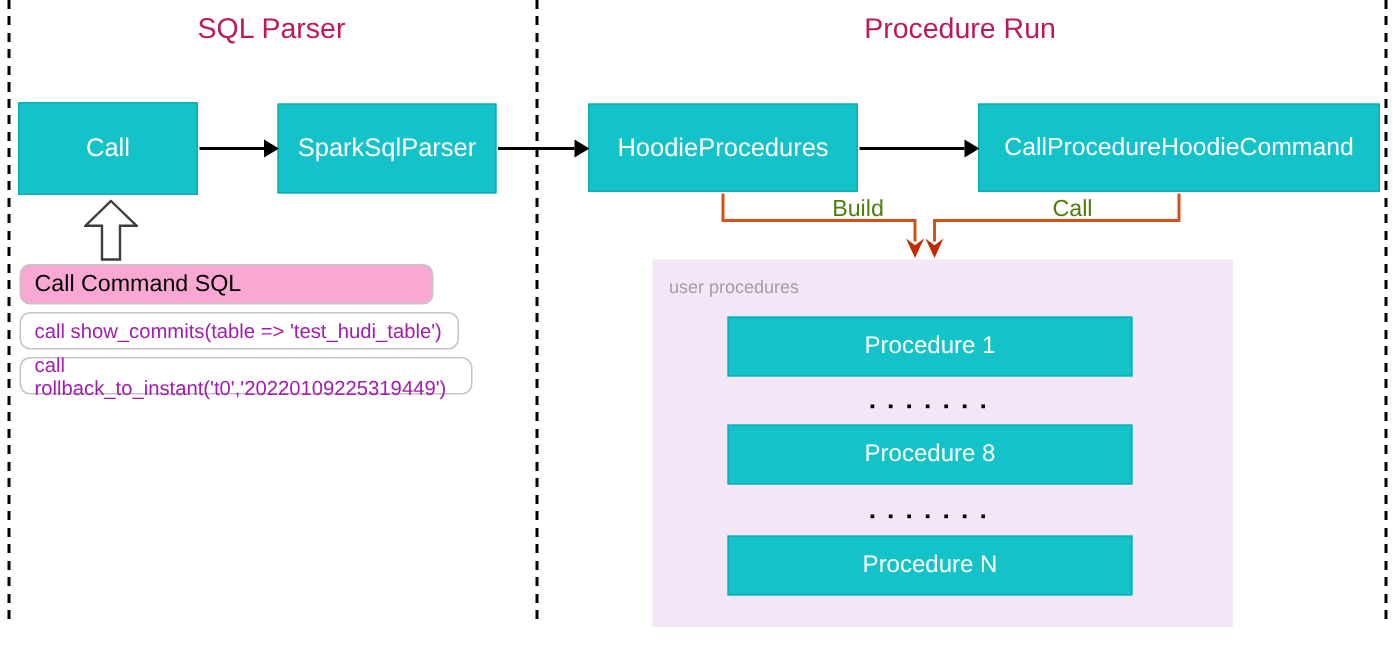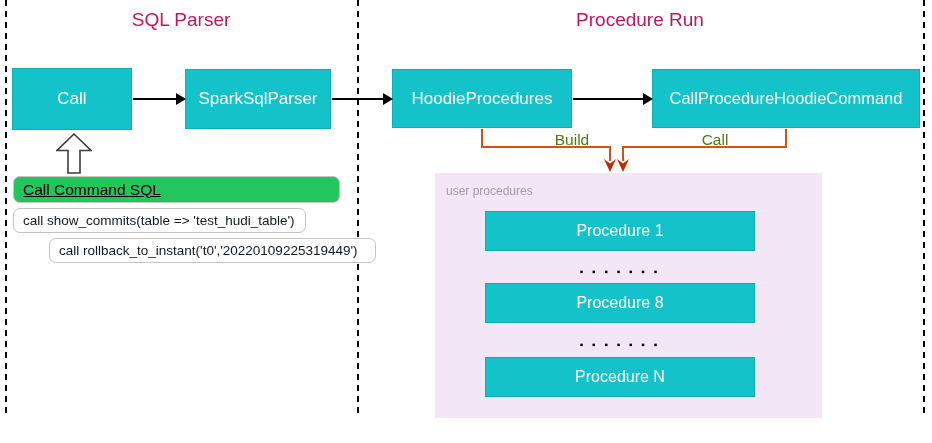--- a/index.html
+++ b/index.html
@@ -39,27 +39,27 @@
     border-left:10px solid #000;border-top:6px solid transparent;border-bottom:6px solid transparent;}
   .harrow.a1{left:133px;top:98px;width:43px;}
   .harrow.a2{left:332px;top:98px;width:51px;}
   .harrow.a3{left:573px;top:98px;width:70px;}
 
   
   .hollow-arrow{position:absolute;left:56px;top:133px;}
 
   
   .sql-table{position:absolute;left:13px;top:176px;width:327px;}
-  .sql-header{width:327px;height:27px;background:#22c55e;border:1px solid #C4C4C4;
+  .sql-header{width:276px;height:27px;background:#f9a8d4;border:1px solid #C4C4C4;
     border-radius:7px;display:flex;align-items:center;padding-left:9px;
-    font-size:15.5px;color:#000;text-decoration:underline;}
+    font-size:15.5px;color:#000;}
   .sql-row{height:25px;background:#fff;border:1px solid #C4C4C4;border-radius:7px;
-    display:flex;align-items:center;padding-left:9px;font-size:13.5px;color:#0f172a;margin-top:5px;}
+    display:flex;align-items:center;padding-left:9px;font-size:13.5px;color:#a21caf;margin-top:5px;}
   .sql-row.r1{width:293px;}
-  .sql-row.r2{width:327px;margin-left:36px;}
+  .sql-row.r2{width:302px;}
 
   
   .connectors{position:absolute;left:0;top:0;pointer-events:none;}
   .oline{fill:none;stroke:var(--connector-orange);stroke-width:2px;}
   .oarrow{fill:var(--arrowhead-red);stroke:none;}
 
   .edge-label{position:absolute;top:131px;width:70px;text-align:center;
     font-size:15.5px;color:#4d7c0f;background:transparent;}
   .edge-label.build{left:537px;}
   .edge-label.call{left:680px;}

